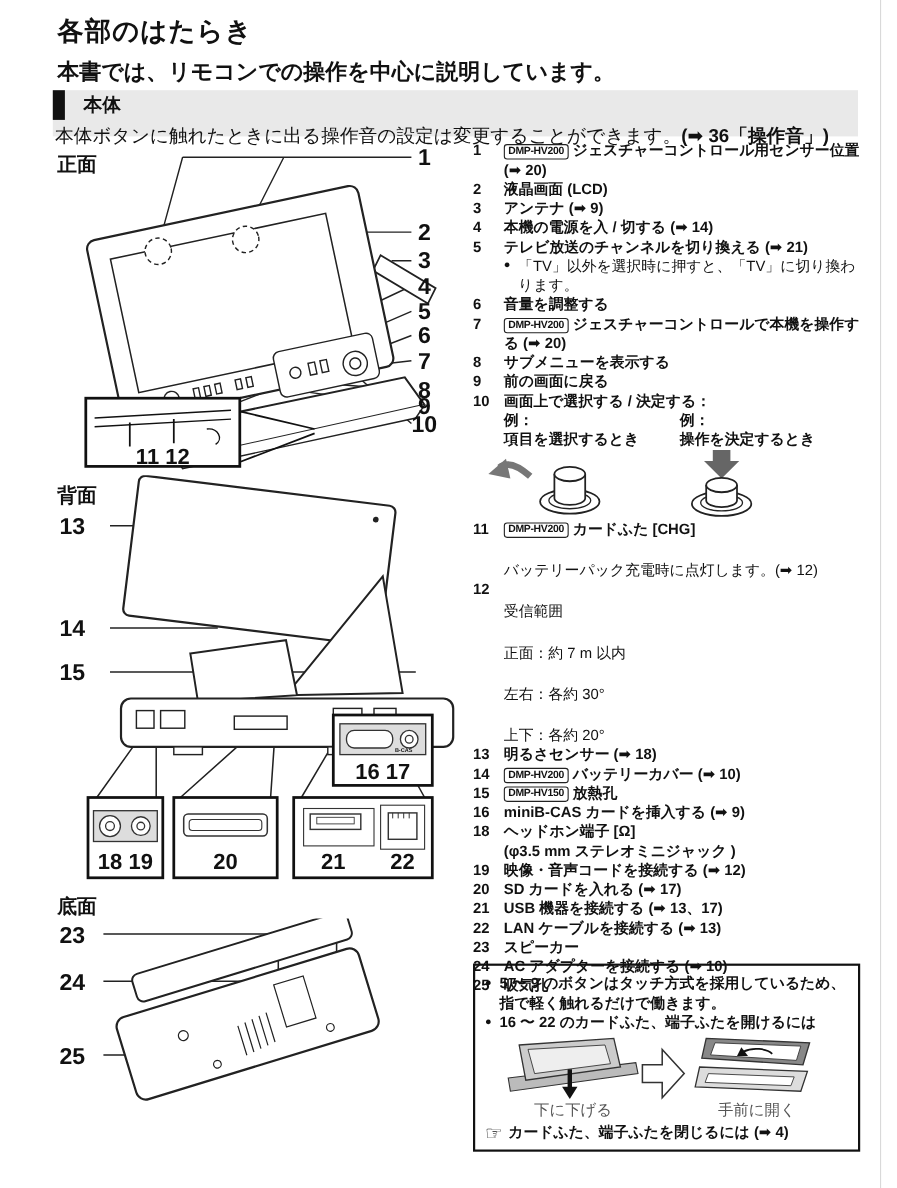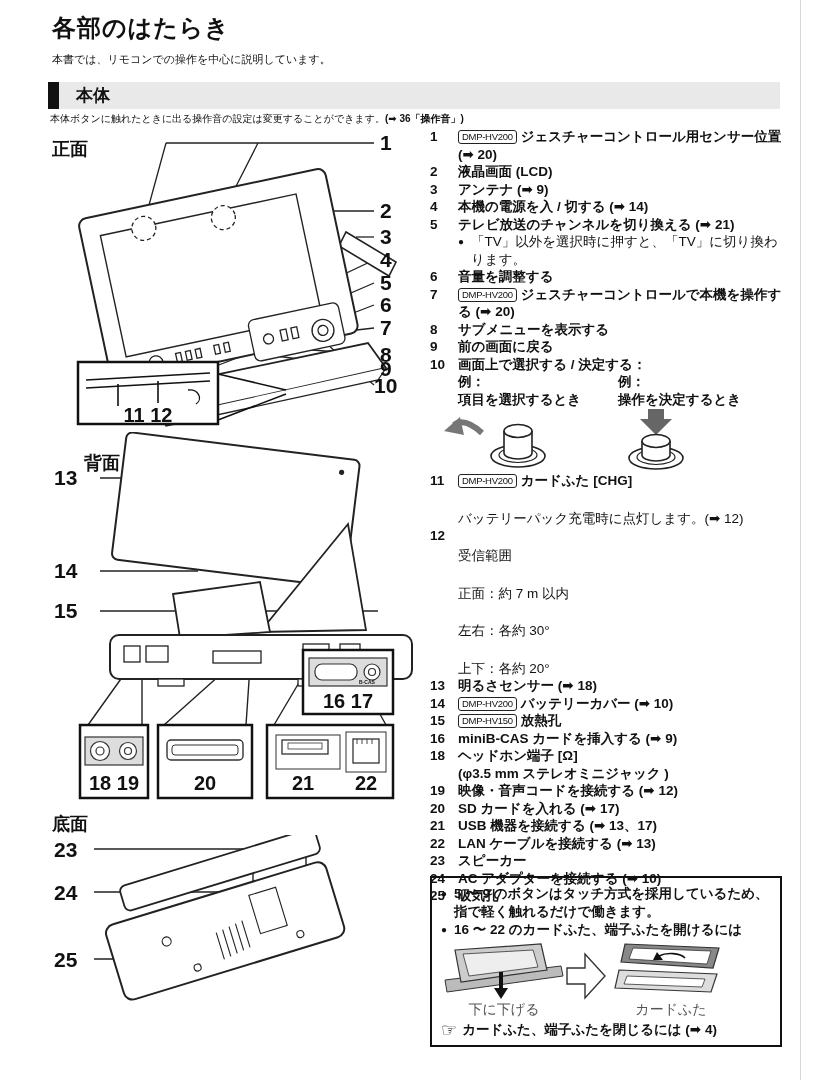--- a/index.html
+++ b/index.html
@@ -2,44 +2,44 @@
 <html><head>
 <meta charset="utf-8">
 <style>
   html,body{margin:0;padding:0;background:#fff;}
   #page{position:relative;width:815px;height:1080px;background:#fff;overflow:hidden;
         font-family:"Liberation Sans","DejaVu Sans",sans-serif;color:#111;}
   .abs{position:absolute;}
   svg{display:block;}
   svg text{font-family:"Liberation Sans","DejaVu Sans",sans-serif;font-weight:bold;fill:#111;}
   .pg-title{left:52px;top:12px;font-size:24px;font-weight:bold;letter-spacing:1px;}
-  .pg-sub{left:52px;top:52px;font-size:11px;}
-  .band{left:48px;top:82px;width:732px;height:27px;background:#e9e9e9;}
+  .pg-sub{left:52px;top:52px;font-size:20px;font-weight:bold;}
+  .band{left:48px;top:82px;width:732px;height:42px;background:#e9e9e9;}
   .band .bar{position:absolute;left:0;top:0;width:11px;height:27px;background:#111;}
   .band .lbl{position:absolute;left:28px;top:0;font-size:17px;font-weight:bold;line-height:27px;}
-  .intro{left:50px;top:112px;font-size:10px;}
+  .intro{left:50px;top:112px;font-size:17px;}
   .intro b{font-weight:bold;}
   .view-lbl{font-size:18px;font-weight:bold;}
   .col{left:430px;top:128px;width:354px;font-size:13.5px;line-height:17.5px;font-weight:bold;}
   .item{display:flex;}
   .num{flex:0 0 28px;}
   .t{flex:1;}
   .badge{display:inline-block;border:1.5px solid #222;border-radius:3px;font-size:9.5px;
-         font-weight:normal;padding:0 3px;line-height:12px;vertical-align:1px;margin-right:4px;
+         font-weight:bold;padding:0 3px;line-height:12px;vertical-align:1px;margin-right:4px;
          letter-spacing:-0.3px;white-space:nowrap;}
   .plain{font-weight:normal;margin-top:20px;}
   .subnote{display:flex;font-weight:normal;}
   .subnote .blt{flex:0 0 13px;font-size:10px;line-height:17.5px;}
   .exgrid{display:grid;grid-template-columns:160px 1fr;margin-left:0;}
   .joyrow{display:grid;grid-template-columns:160px 1fr;height:64px;align-items:center;}
   .notebox{left:430px;top:876px;width:352px;border:2.5px solid #111;padding:7px 9px 6px 9px;
            font-size:13.5px;line-height:18px;font-weight:bold;box-sizing:border-box;}
   .nb-line{display:flex;}
   .nb-line .blt{flex:0 0 13px;font-size:10px;line-height:18px;}
-  .illorow{display:flex;align-items:flex-start;justify-content:flex-start;margin:3px 2px 0 2px;}
+  .illorow{display:flex;align-items:flex-start;justify-content:center;margin:3px 2px 0 2px;}
   .illocell{text-align:center;}
   .cap{font-weight:normal;color:#555;font-size:14px;margin-top:0px;}
   .nb-foot{display:flex;align-items:center;margin-top:3px;}
   .nb-foot .hand{font-size:18px;margin-right:5px;font-weight:bold;}
   .edgeline{left:800px;top:0;width:1px;height:1080px;background:#d9d9d9;}
 </style>
 </head>
 <body>
 
 <div id="page">
@@ -47,21 +47,21 @@
   <div class="abs pg-title">各部のはたらき</div>
   <div class="abs pg-sub">本書では、リモコンでの操作を中心に説明しています。</div>
 
   <div class="abs band">
     <div class="bar"></div>
     <div class="lbl">本体</div>
   </div>
   <div class="abs intro"><span>本体ボタンに触れたときに出る操作音の設定は変更することができます。</span><b>(➡ 36「操作音」)</b></div>
 
   <div class="abs view-lbl" style="left:52px;top:137px;">正面</div>
-  <div class="abs view-lbl" style="left:52px;top:451px;margin-left:32px;">背面</div>
+  <div class="abs view-lbl" style="left:52px;top:438px;">背面</div>
   <div class="abs view-lbl" style="left:52px;top:812px;">底面</div>
 
   <svg class="abs" style="left:48px;top:128px;" width="372" height="304" viewBox="0 0 372 304">
     <g stroke="#222" fill="none" stroke-width="1.3">
 
       <path d="M118,15 H326 M118,15 L98,88 M210,15 L177,80"></path>
       <path d="M235,83 H326"></path>
       <path d="M308,109 H326"></path>
       <path d="M326,132 L108,235"></path>
       <path d="M326,155 L130,240"></path>
@@ -402,21 +402,21 @@
       </svg>
       <div class="illocell">
         <svg width="128" height="58" viewBox="0 0 128 58">
           <polygon points="18,2 112,6 106,26 14,20" fill="#888" stroke="#333" stroke-width="1.2"></polygon>
           <polygon points="26,6 104,9 100,22 22,17" fill="#fff" stroke="#333" stroke-width="0.8"></polygon>
           <polygon points="12,28 110,32 104,50 8,46" fill="#ddd" stroke="#333" stroke-width="1.2"></polygon>
           <polygon points="20,34 98,37 95,45 17,42" fill="#fff" stroke="#333" stroke-width="0.8"></polygon>
           <path d="M78,16 a16,8 0 0 0 -26,-2" stroke="#111" stroke-width="1.6" fill="none"></path>
           <polygon points="50,10 46,18 56,18" fill="#111"></polygon>
         </svg>
-        <div class="cap">カードふた</div>
+        <div class="cap">手前に開く</div>
       </div>
     </div>
     <div class="nb-foot">
         <span class="hand">☞</span>
         <span>カードふた、端子ふたを閉じるには (➡ 4)</span>
       </div>
   </div>
 
   <div class="abs edgeline"></div>
 </div>

